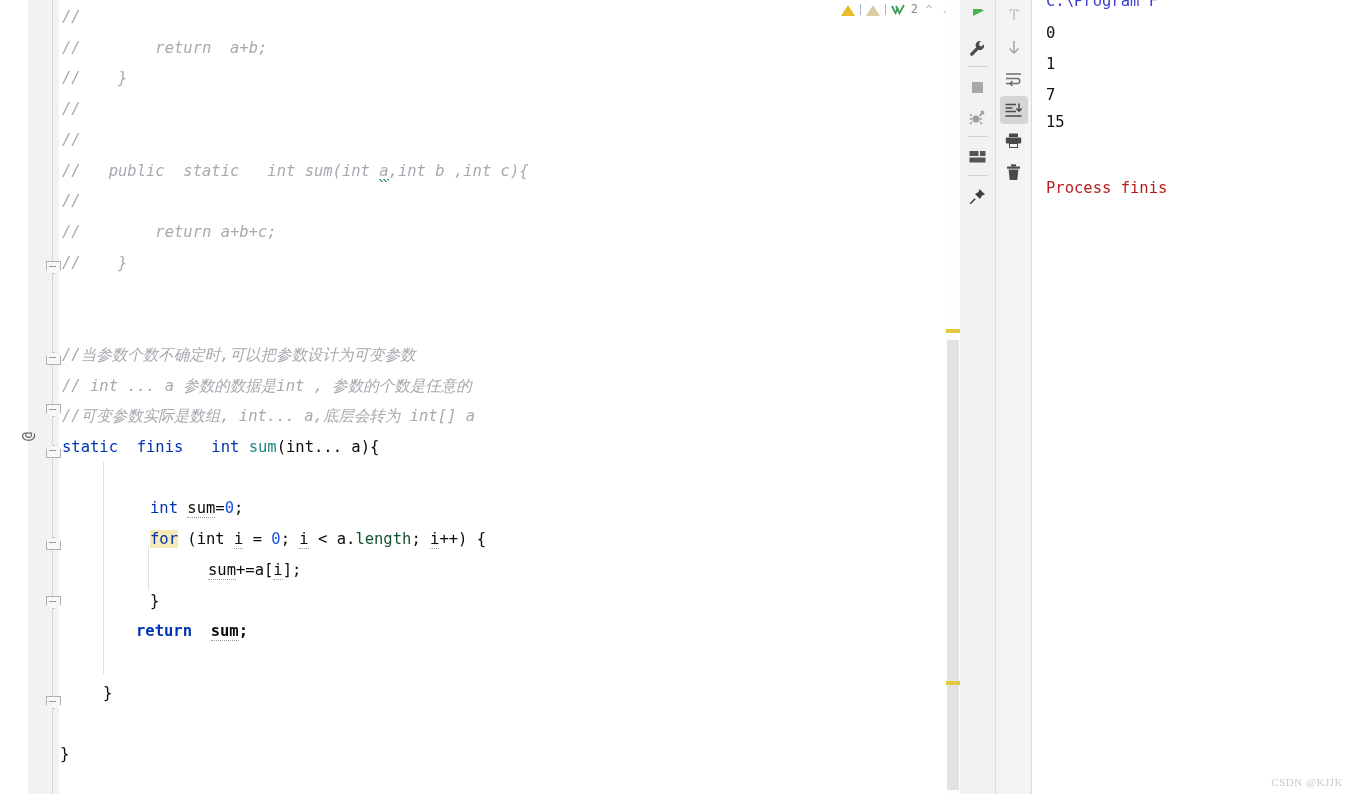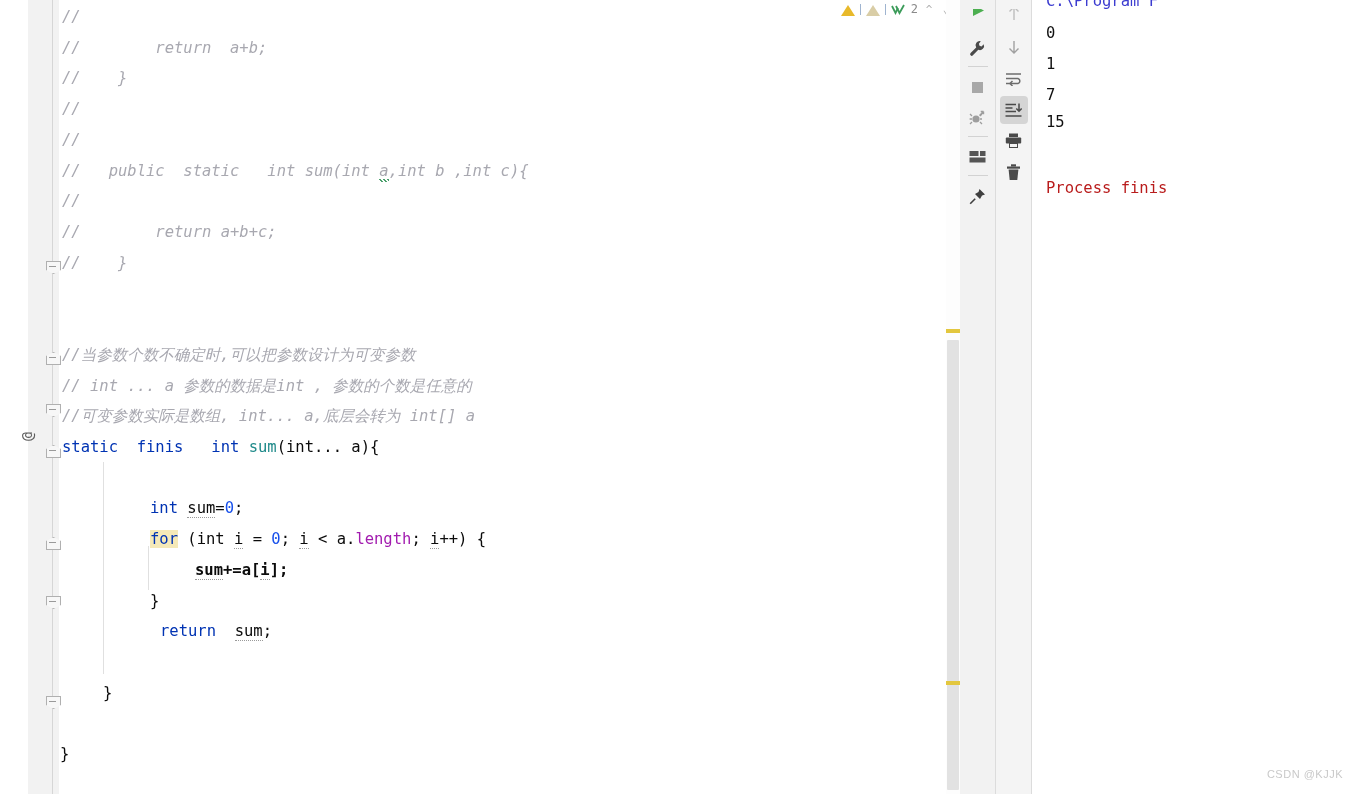--- a/index.html
+++ b/index.html
@@ -87,21 +87,21 @@
   }
   .cmt {
     color: #a8a8b0;
     font-style: italic;
     font-family: "DejaVu Sans Mono", monospace;
   }
   .kw   { color: #0033b3; }
   .kw-hl{ color: #0033b3; background: #f5e9b8; }
   .meth { color: #1f8a8a; }
   .num  { color: #1750eb; }
-  .fld  { color: #a21caf; margin-top: 20px; }
+  .fld  { color: #14532d; margin-top: 20px; }
   .plain{ color: #0b0b0b; }
   .var-u {
     color: #0b0b0b;
     border-bottom: 1px dotted #9a9a9a;
   }
   .typo {
     background-image: linear-gradient(45deg, transparent 40%, #49a06b 40%, #49a06b 60%, transparent 60%);
     background-size: 4px 3px;
     background-repeat: repeat-x;
     background-position: 0 100%;
@@ -214,22 +214,22 @@
     position: absolute;
     left: 14px;
     white-space: pre;
   }
   .con-path { color: #3c3cd0; }
   .con-out  { color: #111111; }
   .con-done { color: #b91c1c; }
 
   .watermark {
     position: absolute;
-    right: 7px; bottom: 14px;
-    font-family: Liberation Sans, sans-serif;
+    right: 7px; bottom: 6px;
+    font-family: Liberation Serif, serif;
     font-size: 11px;
     color: #c9c9c9;
     letter-spacing: 0.5px;
   }
   svg { display: block; }
 </style>
 </head>
 <body>
 
 <div id="app">
@@ -259,27 +259,27 @@
       
       <div class="code-line" style="top:432px;"><span class="kw">static</span><span class="plain">  </span><span class="kw">finis</span><span class="plain">   </span><span class="kw">int</span><span class="plain"> </span><span class="meth">sum</span><span class="plain">(int... a){</span></div>
 
       
       <div class="code-line" style="top:493px; left:150px;"><span class="kw">int</span><span class="plain"> </span><span class="var-u">sum</span><span class="plain">=</span><span class="num">0</span><span class="plain">;</span></div>
 
       
       <div class="code-line" style="top:524px; left:150px;"><span class="kw-hl">for</span><span class="plain"> (int </span><span class="var-u">i</span><span class="plain"> = </span><span class="num">0</span><span class="plain">; </span><span class="var-u">i</span><span class="plain"> &lt; a.</span><span class="fld">length</span><span class="plain">; </span><span class="var-u">i</span><span class="plain">++) {</span></div>
 
       
-      <div class="code-line" style="top:555px; left:195px;font-weight:bold;"><span class="var-u">sum</span><span class="plain">+=a[</span><span class="var-u">i</span><span class="plain">];</span></div>
+      <div class="code-line" style="top:555px; left:208px;"><span class="var-u">sum</span><span class="plain">+=a[</span><span class="var-u">i</span><span class="plain">];</span></div>
 
       
       <div class="code-line" style="top:586px; left:150px;"><span class="plain">}</span></div>
 
       
-      <div class="code-line" style="top:616px; left:160px;"><span class="kw">return</span><span class="plain">  </span><span class="var-u">sum</span><span class="plain">;</span></div>
+      <div class="code-line" style="top:616px; left:136px;font-weight:bold;"><span class="kw">return</span><span class="plain">  </span><span class="var-u">sum</span><span class="plain">;</span></div>
 
       
       <div class="code-line" style="top:678px; left:103px;"><span class="plain">}</span></div>
 
       
       <div class="code-line" style="top:739px; left:60px;"><span class="plain">}</span></div>
 
       <div id="comment-lines"><div class="code-line" style="top: 2px;"><span class="cmt">//</span></div><div class="code-line" style="top: 33px;"><span class="cmt">//        return  a+b;</span></div><div class="code-line" style="top: 63px;"><span class="cmt">//    }</span></div><div class="code-line" style="top: 94px;"><span class="cmt">//</span></div><div class="code-line" style="top: 125px;"><span class="cmt">//</span></div><div class="code-line" style="top: 156px;"><span class="cmt">//   public  static   int sum(int </span><span class="cmt typo">a</span><span class="cmt">,int b ,int c){</span></div><div class="code-line" style="top: 186px;"><span class="cmt">//</span></div><div class="code-line" style="top: 217px;"><span class="cmt">//        return a+b+c;</span></div><div class="code-line" style="top: 248px;"><span class="cmt">//    }</span></div><div class="code-line" style="top: 340px;"><span class="cmt">//当参数个数不确定时,可以把参数设计为可变参数</span></div><div class="code-line" style="top: 371px;"><span class="cmt">// int ... a 参数的数据是int , 参数的个数是任意的</span></div><div class="code-line" style="top: 401px;"><span class="cmt">//可变参数实际是数组, int... a,底层会转为 int[] a</span></div></div>
     </div>
 

